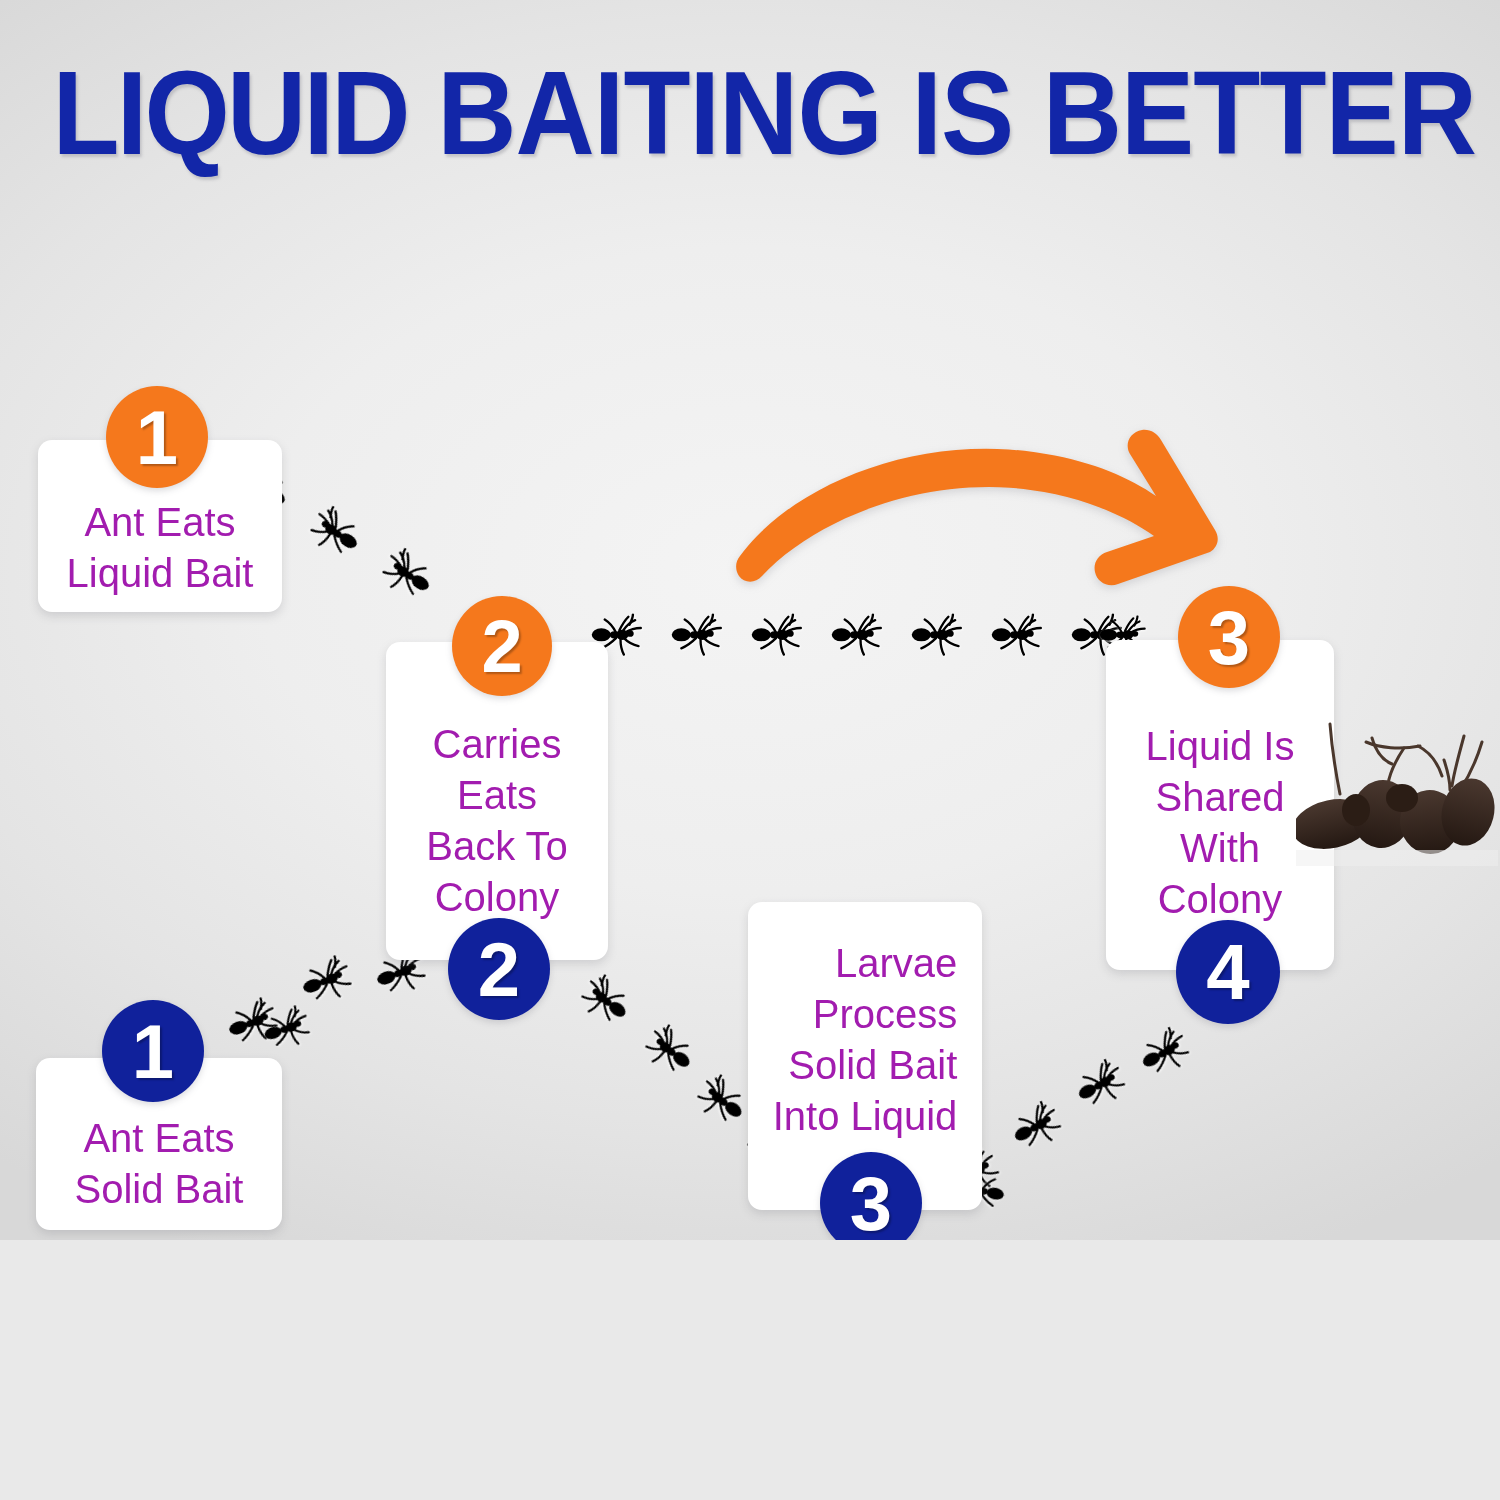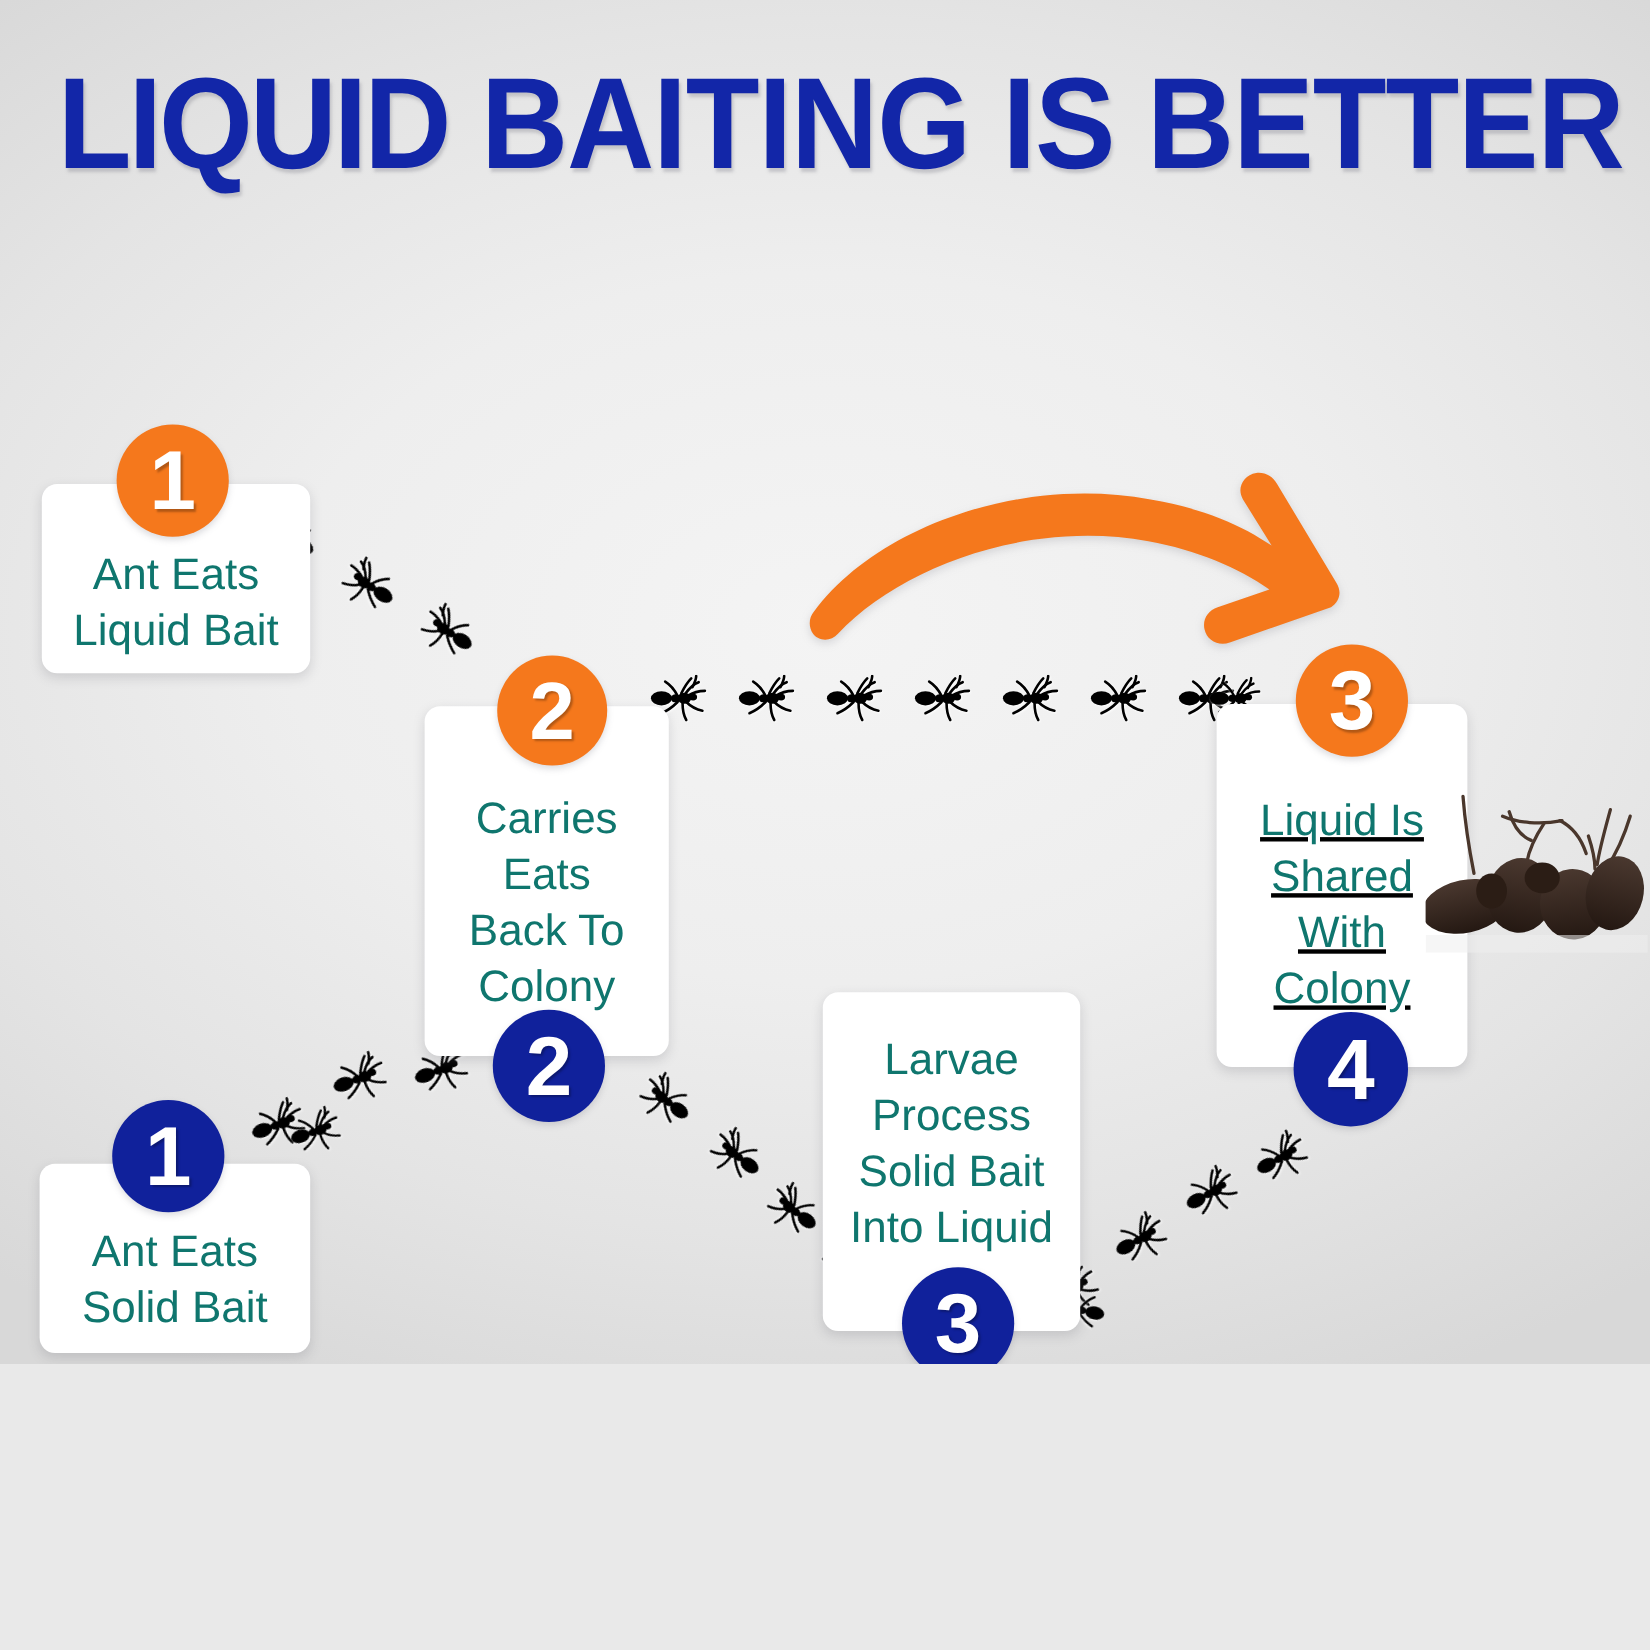--- a/index.html
+++ b/index.html
@@ -34,38 +34,38 @@
   
   .card{
     position:absolute;
     background:#fff;
     border-radius:14px;
     box-shadow:0 4px 10px rgba(110,110,120,.22);
     display:flex;align-items:center;justify-content:center;
     z-index:6;
   }
   .card .ctext{
-    color:#0f766e;
+    color:#a21caf;
     font-size:40px;
     line-height:1.28;
     text-align:center;
     padding:0 10px;
     white-space:pre-line;
     font-weight:400;
   }
   #card-liquid-1{left:38px;top:440px;width:244px;height:172px;}
   #card-liquid-1 .ctext{transform:translateY(22px);}
   #card-shared{left:386px;top:642px;width:222px;height:318px;}
   #card-shared .ctext{transform:translateY(20px);}
-  #card-liquid-3{left:1106px;top:640px;width:228px;height:330px;text-decoration:underline;}
+  #card-liquid-3{left:1106px;top:640px;width:228px;height:330px;}
   #card-liquid-3 .ctext{transform:translateY(18px);}
   #card-solid-1{left:36px;top:1058px;width:246px;height:172px;}
   #card-solid-1 .ctext{transform:translateY(20px);}
   #card-larvae{left:748px;top:902px;width:234px;height:308px;}
-  #card-larvae .ctext{transform:translateY(-16px);}
+  #card-larvae .ctext{transform:translateY(-16px);text-align:right;}
 
   
   .badge{
     position:absolute;
     border-radius:50%;
     display:flex;align-items:center;justify-content:center;
     color:#fff;
     font-weight:700;
     font-family:"Liberation Sans Narrow","Liberation Sans",sans-serif;
     text-shadow:2px 2px 2px rgba(0,0,0,.28);

